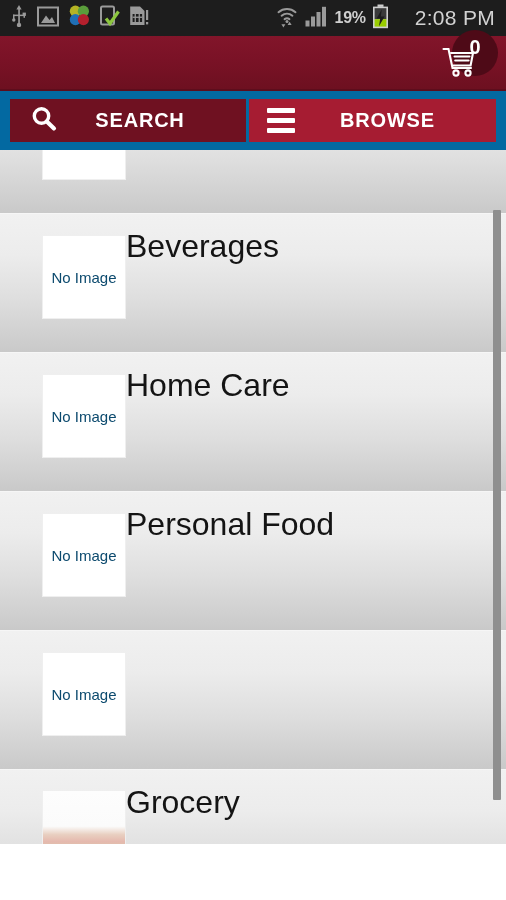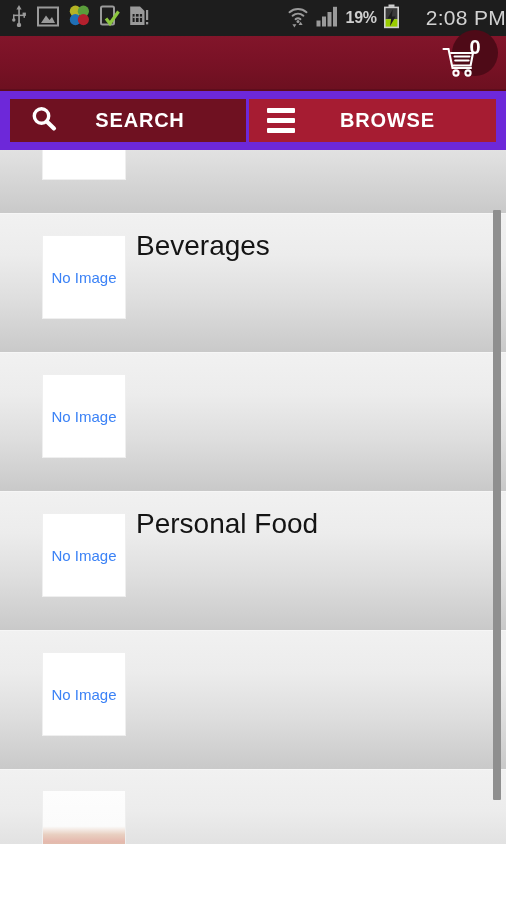--- a/index.html
+++ b/index.html
@@ -9,21 +9,21 @@
     background:#ffffff;
     overflow:hidden;
     position:relative;
   }
 
   
   #status-bar{
     height:36px; width:506px;
     background:#1d1d1d;
     display:flex; align-items:center;
-    padding:0 0 0 10px;
+    padding:0 11px 0 10px;
     position:relative;
   }
   #status-left{ display:flex; align-items:center; gap:9px; }
   #status-right{ display:flex; align-items:center; gap:6px; margin-left:auto; }
   .sicon{ display:block; }
   #status-time{
     color:#d2d2d2; font-size:21px; letter-spacing:.3px;
     margin-left:20px; white-space:nowrap;
   }
   #battery-pct{ color:#cfcfcf; font-size:16px; font-weight:bold; letter-spacing:-.3px; }
@@ -49,21 +49,21 @@
     background:#4e0a17;
     display:flex; align-items:flex-start; justify-content:center;
     padding-top:6px;
   }
   #cart-count{ color:#ffffff; font-size:20px; font-weight:bold; }
   #cart-icon{ position:relative; z-index:2; margin-right:20px; }
 
   
   #tab-bar{
     width:506px; height:59px;
-    background:#6d28d9;
+    background:#0369a1;
     padding:8px 10px 8px 10px;
     display:flex; gap:3px;
   }
   .tab{
     height:100%;
     display:flex; align-items:center;
     cursor:pointer; position:relative;
   }
   #tab-search{ width:236px; background:#6f1121; padding-left:20px; }
   #tab-browse{ flex:1; background:#a61c32; padding-left:18px; }
@@ -97,32 +97,32 @@
     padding:21px 0 0 42px;
     cursor:pointer;
   }
   .thumb{
     width:84px; height:84px;
     background:#ffffff;
     border:1px solid #efefef;
     display:flex; align-items:center; justify-content:center;
     flex:0 0 84px;
   }
-  .thumb-label{ color:#3b82f6; font-size:15px; }
+  .thumb-label{ color:#0c4a6e; font-size:15px; }
   .thumb-photo{
     width:84px; height:84px;
     background:
       linear-gradient(to bottom,
         #fdfdfd 0%, #fbfbfb 42%,
         #e8cfc0 52%, #e5b9ae 60%,
         #d9c9a8 72%, #b9c98f 84%, #cfd3b4 100%);
   }
   .cat-title{
-    color:#141414; font-size:28px; line-height:30px;
-    margin-left:10px; margin-top:-4px; white-space:nowrap;
+    color:#141414; font-size:32px; line-height:30px;
+    margin-top:-4px; white-space:nowrap;
   }
 
   
   #list-scrollbar{
     position:absolute; right:5px; top:60px;
     width:8px; height:590px;
     background:#8f8f8f;
     border-radius:1px;
     cursor:pointer;
   }
@@ -284,37 +284,39 @@
       <div class="thumb">
         <span class="thumb-label">No Image</span>
       </div>
       <div class="cat-title">Beverages</div>
     </div>
 
     <div class="category-row">
       <div class="thumb">
         <span class="thumb-label">No Image</span>
       </div>
+      <div class="cat-title">Home Care</div>
     </div>
 
     <div class="category-row">
       <div class="thumb">
         <span class="thumb-label">No Image</span>
       </div>
       <div class="cat-title">Personal Food</div>
     </div>
 
     <div class="category-row">
       <div class="thumb">
         <span class="thumb-label">No Image</span>
       </div>
     </div>
 
     <div class="category-row">
       <div class="thumb">
         <div class="thumb-photo"></div>
       </div>
+      <div class="cat-title">Grocery</div>
     </div>
 
   </div>
 
   <div id="list-scrollbar"></div>
 </div>
 
 </body></html>

